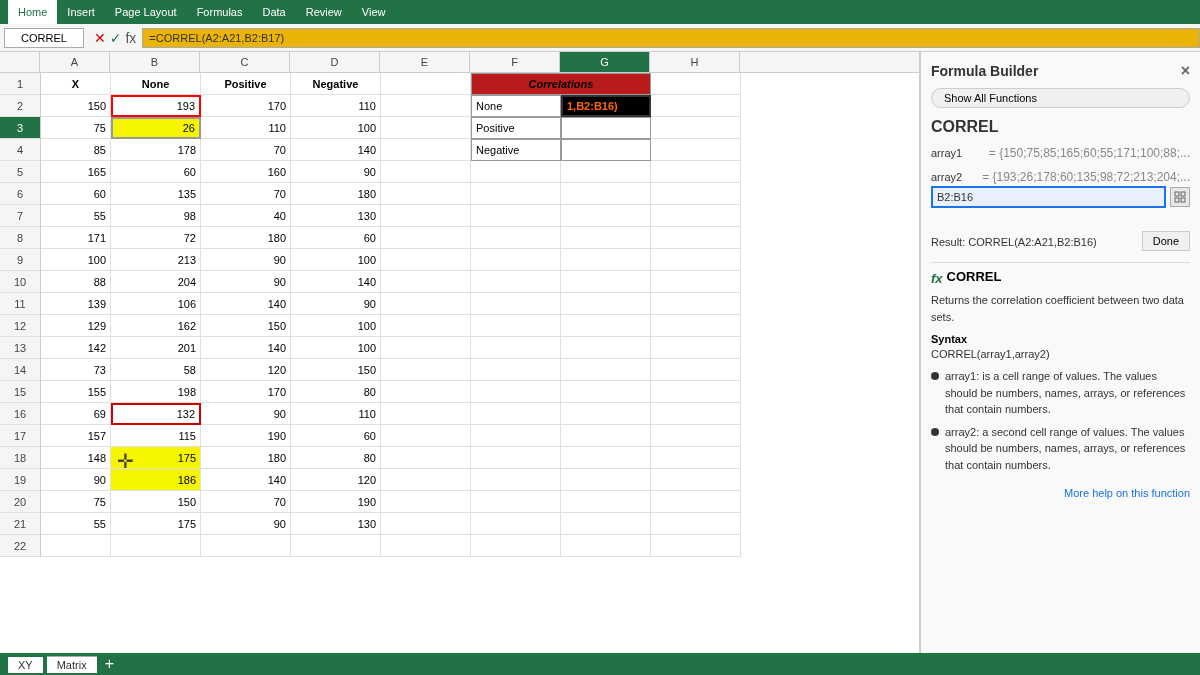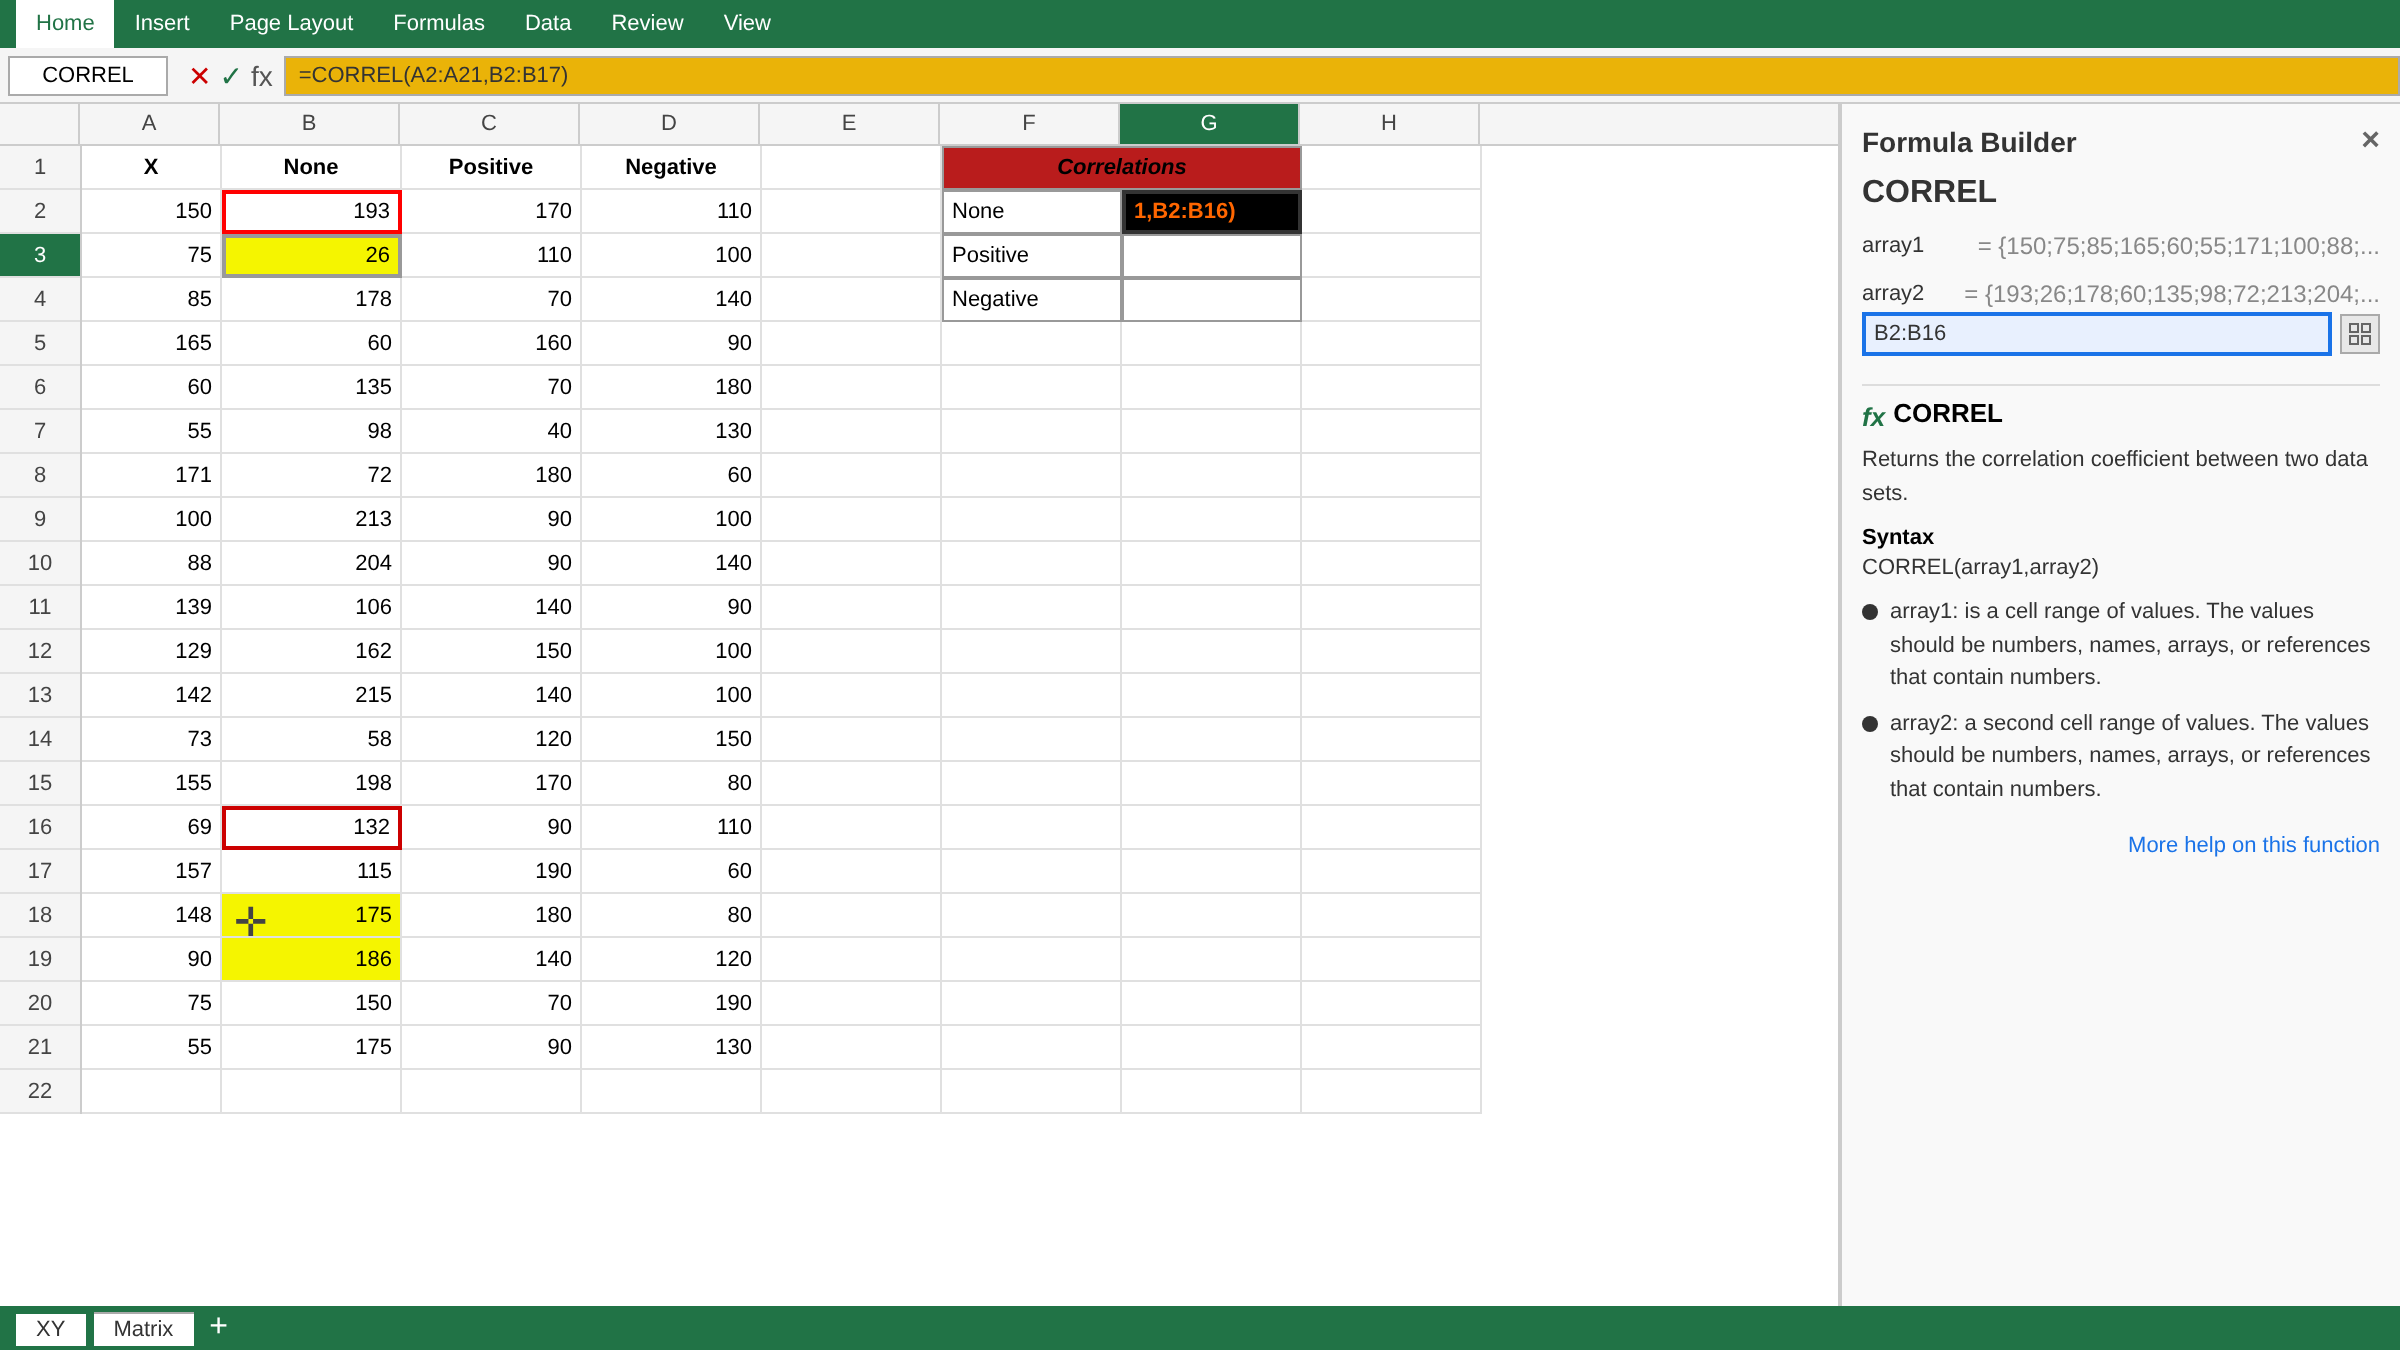--- a/index.html
+++ b/index.html
@@ -283,21 +283,21 @@
           <div class="cell cell-c num">150</div>
           <div class="cell cell-d num">100</div>
           <div class="cell cell-e"></div>
           <div class="cell cell-f"></div>
           <div class="cell cell-g"></div>
           <div class="cell cell-h"></div>
         </div>
 
         <div class="row">
           <div class="cell cell-a num">142</div>
-          <div class="cell cell-b num">215</div>
+          <div class="cell cell-b num">201</div>
           <div class="cell cell-c num">140</div>
           <div class="cell cell-d num">100</div>
           <div class="cell cell-e"></div>
           <div class="cell cell-f"></div>
           <div class="cell cell-g"></div>
           <div class="cell cell-h"></div>
         </div>
 
         <div class="row">
           <div class="cell cell-a num">73</div>
@@ -403,20 +403,21 @@
         </div>
       </div>
     </div>
   </div>
 
   <div class="formula-builder">
     <div class="fb-title">
       <span>Formula Builder</span>
       <span class="fb-close">×</span>
     </div>
+    <div class="show-all-btn">Show All Functions</div>
     <div class="fb-func-name">CORREL</div>
 
     <div class="fb-param">
       <div class="fb-param-label">
         <span>array1</span>
         <span class="hint">= {150;75;85;165;60;55;171;100;88;...</span>
       </div>
     </div>
 
     <div class="fb-param">
@@ -430,20 +431,24 @@
           <svg width="12" height="12" viewBox="0 0 12 12">
               <rect x="1" y="1" width="4" height="4" fill="none" stroke="#666" stroke-width="1"></rect>
               <rect x="7" y="1" width="4" height="4" fill="none" stroke="#666" stroke-width="1"></rect>
               <rect x="1" y="7" width="4" height="4" fill="none" stroke="#666" stroke-width="1"></rect>
               <rect x="7" y="7" width="4" height="4" fill="none" stroke="#666" stroke-width="1"></rect>
             </svg>
         </div>
       </div>
     </div>
 
+    <div style="display:flex;align-items:center;justify-content:space-between;margin-top:10px;">
+      <span class="fb-result">Result: CORREL(A2:A21,B2:B16)</span>
+      <button class="fb-done-btn">Done</button>
+    </div>
 
     <div class="fb-divider"></div>
 
     <div style="display:flex;align-items:center;margin-bottom:4px;">
       <span class="fb-func-icon">fx</span>
       <span class="fb-func-desc-title">CORREL</span>
     </div>
     <div class="fb-desc">Returns the correlation coefficient between two data sets.</div>
 
     <div class="fb-syntax-title">Syntax</div>

